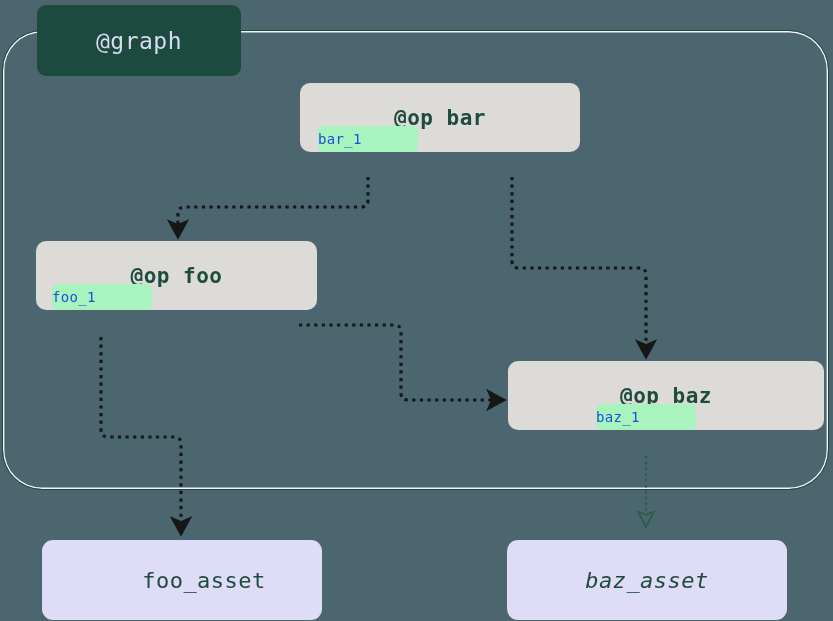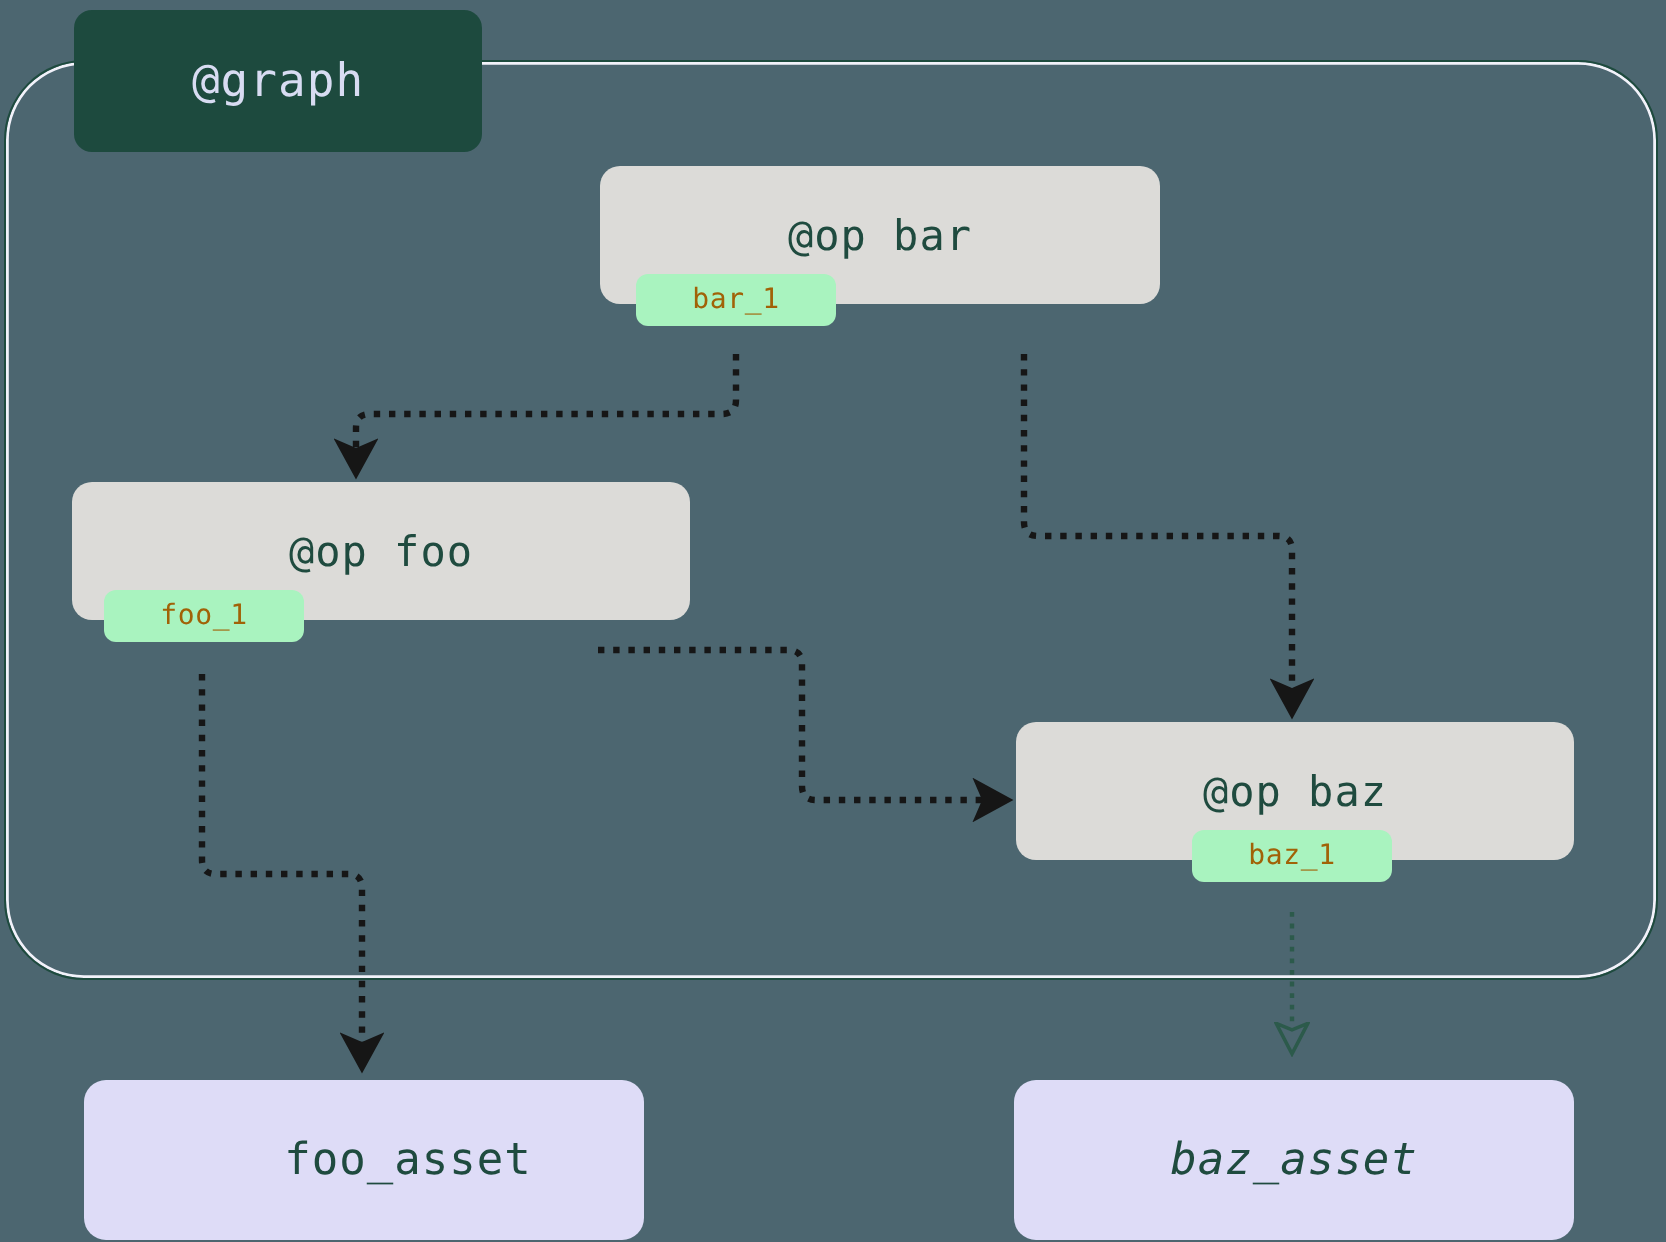--- a/index.html
+++ b/index.html
@@ -81,31 +81,32 @@
     height: 69px;
     background: #dcdbd8;
     border-radius: 10px;
     display: flex;
     align-items: center;
     justify-content: center;
     color: #1f4b3f;
     font-size: 21px;
     letter-spacing: 0.5px;
     box-sizing: border-box;
+    font-weight: bold;
   }
   .op-port {
     position: absolute;
-    top: 54px;
+    top: 43px;
     height: 26px;
     background: #a9f3bf;
     border-radius: 6px;
     display: flex;
     align-items: center;
-    justify-content: center;
-    color: #a16207;
+    justify-content: flex-start;
+    color: #1d4ed8;
     font-size: 14px;
     letter-spacing: 0.3px;
     box-sizing: border-box;
     z-index: 4;
   }
 
   
   .asset-node {
     position: absolute;
     background: #dedcf7;
@@ -133,30 +134,30 @@
 
   <div class="op-node" id="node-bar" style="left:300px; top:83px; width:280px; height:69px;">
     <div class="op-body">
       <span>@op bar</span>
     </div>
     <div class="op-port" style="left:18px; width:100px;">
       <span>bar_1</span>
     </div>
   </div>
 
-  <div class="op-node" id="node-foo" style="left:36px; top:241px; width:281px; height:69px;padding-left:28px;">
+  <div class="op-node" id="node-foo" style="left:36px; top:241px; width:281px; height:69px;">
     <div class="op-body">
       <span>@op foo</span>
     </div>
     <div class="op-port" style="left:16px; width:100px;">
       <span>foo_1</span>
     </div>
   </div>
 
-  <div class="op-node" id="node-baz" style="left:508px; top:361px; width:279px; height:69px;">
+  <div class="op-node" id="node-baz" style="left:508px; top:361px; width:279px; height:69px;padding-left:37px;">
     <div class="op-body">
       <span>@op baz</span>
     </div>
     <div class="op-port" style="left:88px; width:100px;">
       <span>baz_1</span>
     </div>
   </div>
 
   <div class="asset-node" style="left:42px; top:540px; width:280px; height:80px;padding-left:44px;">
     <span>foo_asset</span>

